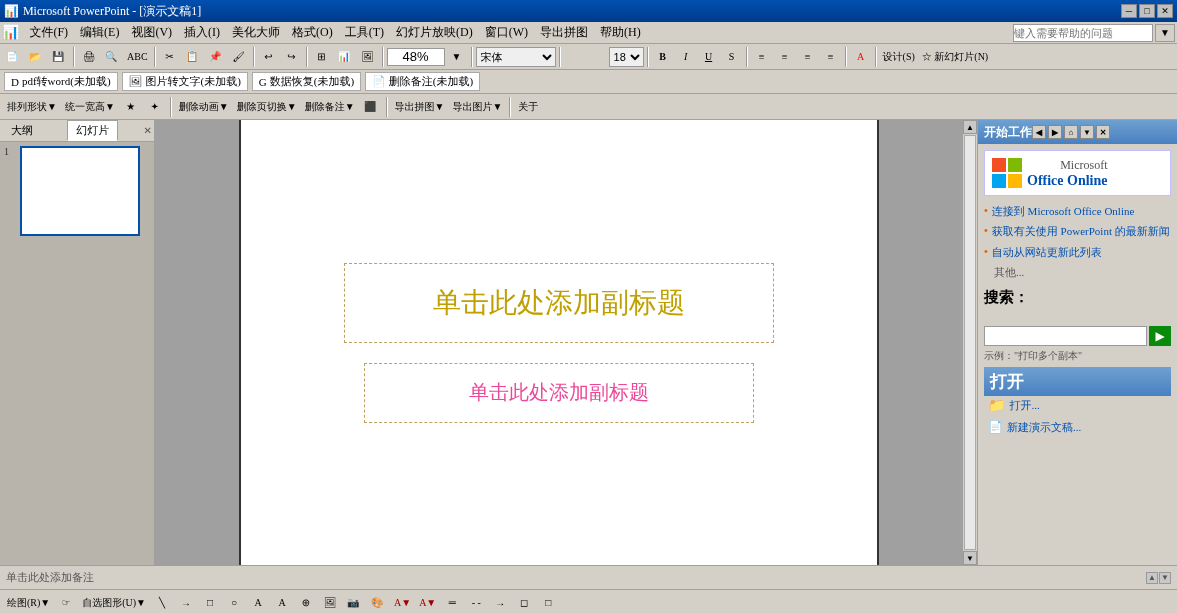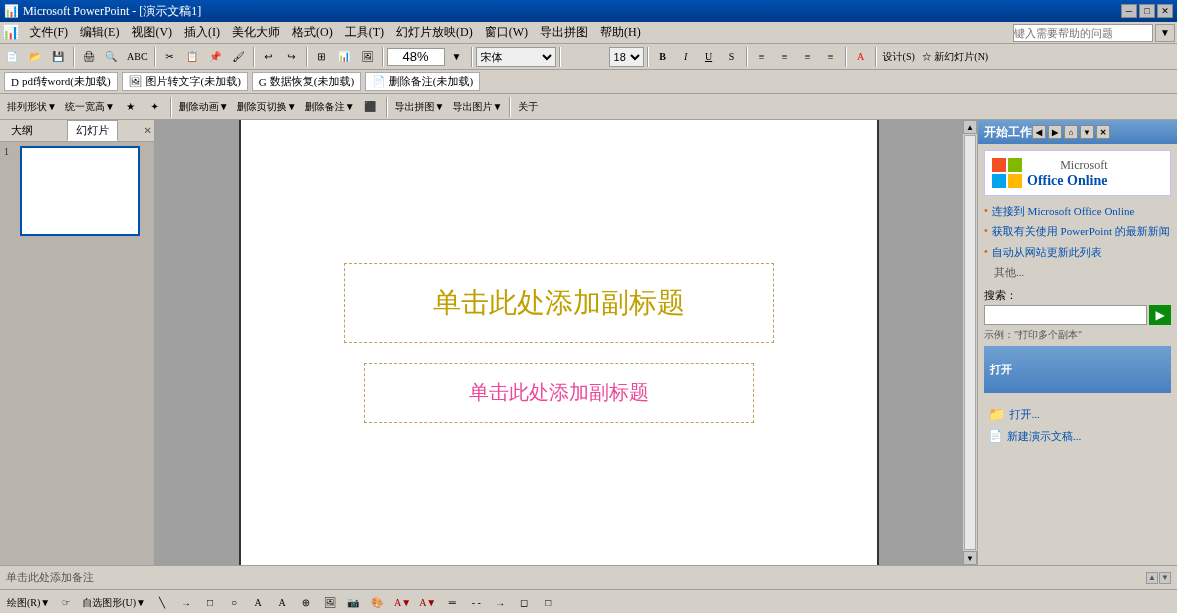--- a/index.html
+++ b/index.html
@@ -60,27 +60,27 @@
     #right-panel-header .hc-btn { width: 14px; height: 14px; background: #d4d0c8; border: 1px solid #888; font-size: 8px; display: flex; align-items: center; justify-content: center; cursor: pointer; color: black; }
     #panel-content { flex: 1; padding: 6px; overflow-y: auto; }
     .office-online-logo { display: flex; align-items: center; gap: 4px; margin-bottom: 8px; padding: 6px; border: 1px solid #c0c0ff; background: white; }
     .office-logo-text { font-size: 13px; font-weight: bold; color: #0050b0; }
     .panel-links { list-style: none; padding: 0; }
     .panel-links li { display: flex; align-items: flex-start; gap: 4px; margin-bottom: 6px; font-size: 11px; }
     .panel-links li::before { content: '•'; color: #e06000; font-weight: bold; margin-top: 0px; flex-shrink: 0; }
     .panel-links a { color: #0050b0; text-decoration: none; cursor: pointer; line-height: 1.3; }
     .other-link { font-size: 11px; color: #555; margin-left: 10px; margin-bottom: 8px; cursor: pointer; }
     .search-section { margin-top: 6px; }
-    .search-label { font-size: 11px; margin-bottom: 2px; }
+    .search-label { font-size: 15px; margin-bottom: 19px; font-weight: bold; }
     .search-row { display: flex; gap: 2px; align-items: center; }
     .search-input { flex: 1; height: 18px; font-size: 11px; border: 1px solid #999; }
     .search-go { width: 22px; height: 18px; background: #0a8a0a; border: none; color: white; cursor: pointer; font-size: 11px; display: flex; align-items: center; justify-content: center; }
     .example-text { font-size: 10px; color: #555; margin-top: 3px; }
     .open-section { margin-top: 4px; }
-    .open-section-header { background: linear-gradient(to bottom, #6fa0d0, #4880c0); color: white; padding: 16px 6px; font-size: 11px; font-weight: bold; margin-bottom: 12px; }
+    .open-section-header { background: linear-gradient(to bottom, #6fa0d0, #4880c0); color: white; padding: 3px 6px; font-size: 17px; font-weight: bold; margin-bottom: 0; }
     .open-item { display: flex; align-items: center; gap: 4px; font-size: 11px; margin-bottom: 4px; cursor: pointer; color: #0050b0; padding: 1px 4px; }
     .folder-icon { font-size: 14px; }
     .doc-icon { font-size: 12px; }
     
     
     #notes-bar { height: 24px; background: #d4d0c8; border-top: 1px solid #a0a0a0; display: flex; align-items: center; padding: 5px 6px; font-size: 11px; color: #555; }
     
     
     #draw-toolbar { background: #d4d0c8; height: 26px; display: flex; align-items: center; padding: 1px 4px; border-top: 1px solid #a0a0a0; gap: 2px; font-size: 11px; }
     #draw-toolbar .tb-btn { min-width: 22px; height: 22px; background: #d4d0c8; border: 1px solid transparent; font-size: 10px; display: flex; align-items: center; justify-content: center; cursor: pointer; padding: 0 2px; white-space: nowrap; }

